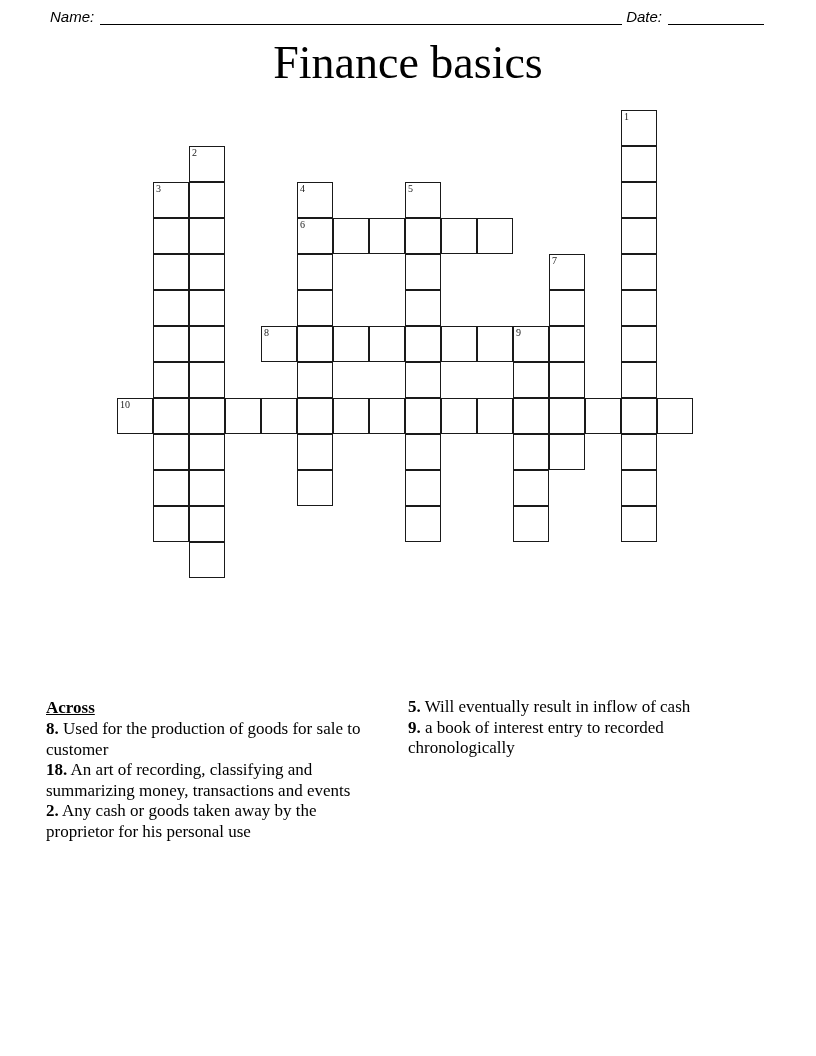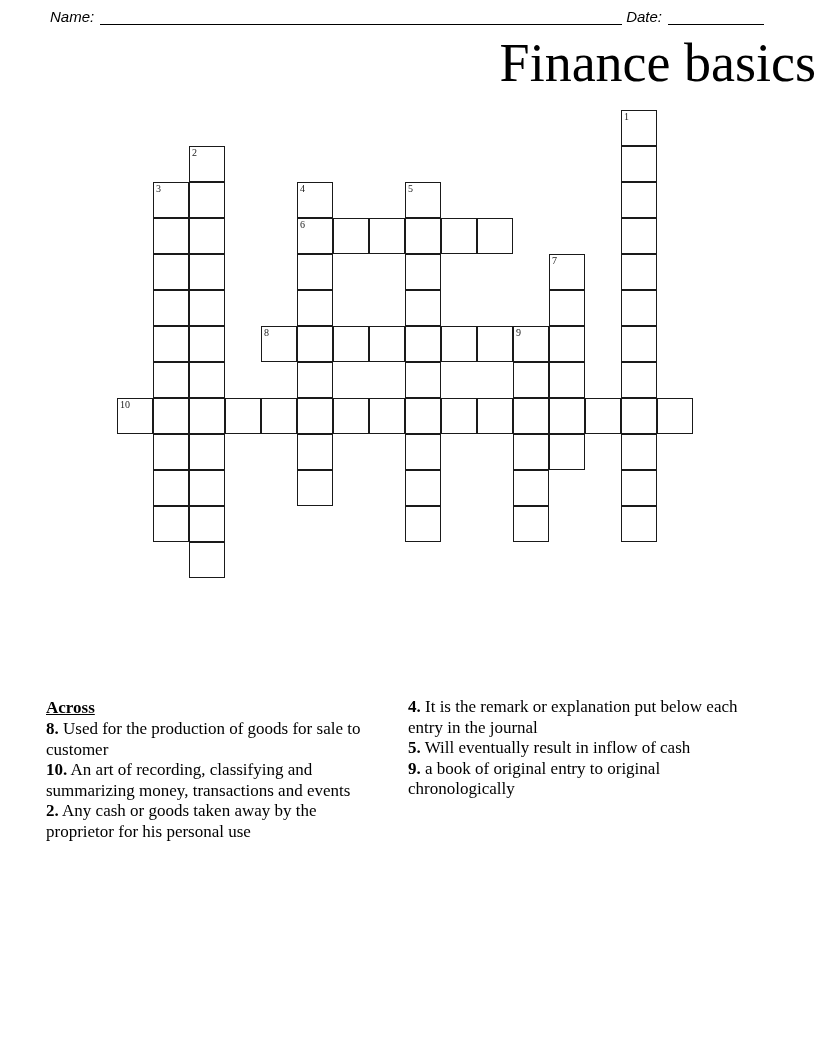--- a/index.html
+++ b/index.html
@@ -45,23 +45,23 @@
   }
   #name-rule { flex: 1 1 auto; }
   #date-rule { width: 96px; flex: 0 0 96px; }
 
   
   #puzzle-title {
     position: absolute;
     left: 0;
     top: 36px;
     width: 816px;
-    text-align: right;
+    text-align: center;
     font-family: "Liberation Serif", serif;
-    font-size: 54px;
+    font-size: 46px;
     line-height: 54px;
     font-weight: normal;
     letter-spacing: 0px;
   }
 
   
   #crossword-grid {
     position: absolute;
     left: 0;
     top: 0;
@@ -236,26 +236,25 @@
     <div class="cw-cell" style="left: 405px; top: 506px;"></div>
     <div class="cw-cell" style="left: 513px; top: 506px;"></div>
     <div class="cw-cell" style="left: 189px; top: 542px;"></div>
   </div>
 
 <div id="clues">
   <div class="clue-col" id="clue-col-left">
     <span class="clue-heading">Across</span>
     <div id="across-list">
         <div class="clue-item"><span class="clue-num">8.</span><span> Used for the production of goods for sale to customer</span></div>
-        <div class="clue-item"><span class="clue-num">10.</span><span> An art of recording, classifying and summarizing money, transactions and events</span></div>
+        <div class="clue-item"><span class="clue-num">18.</span><span> An art of recording, classifying and summarizing money, transactions and events</span></div>
       </div>
     <div id="down-list-left">
         <div class="clue-item"><span class="clue-num">2.</span><span> Any cash or goods taken away by the proprietor for his personal use</span></div>
       </div>
   </div>
   <div class="clue-col" id="clue-col-right">
     <div id="down-list-right">
-        <div class="clue-item"><span class="clue-num">4.</span><span> It is the remark or explanation put below each entry in the journal</span></div>
         <div class="clue-item"><span class="clue-num">5.</span><span> Will eventually result in inflow of cash</span></div>
-        <div class="clue-item"><span class="clue-num">9.</span><span> a book of original entry to original chronologically</span></div>
+        <div class="clue-item"><span class="clue-num">9.</span><span> a book of interest entry to recorded chronologically</span></div>
       </div>
   </div>
 </div>
 
 </body></html>

